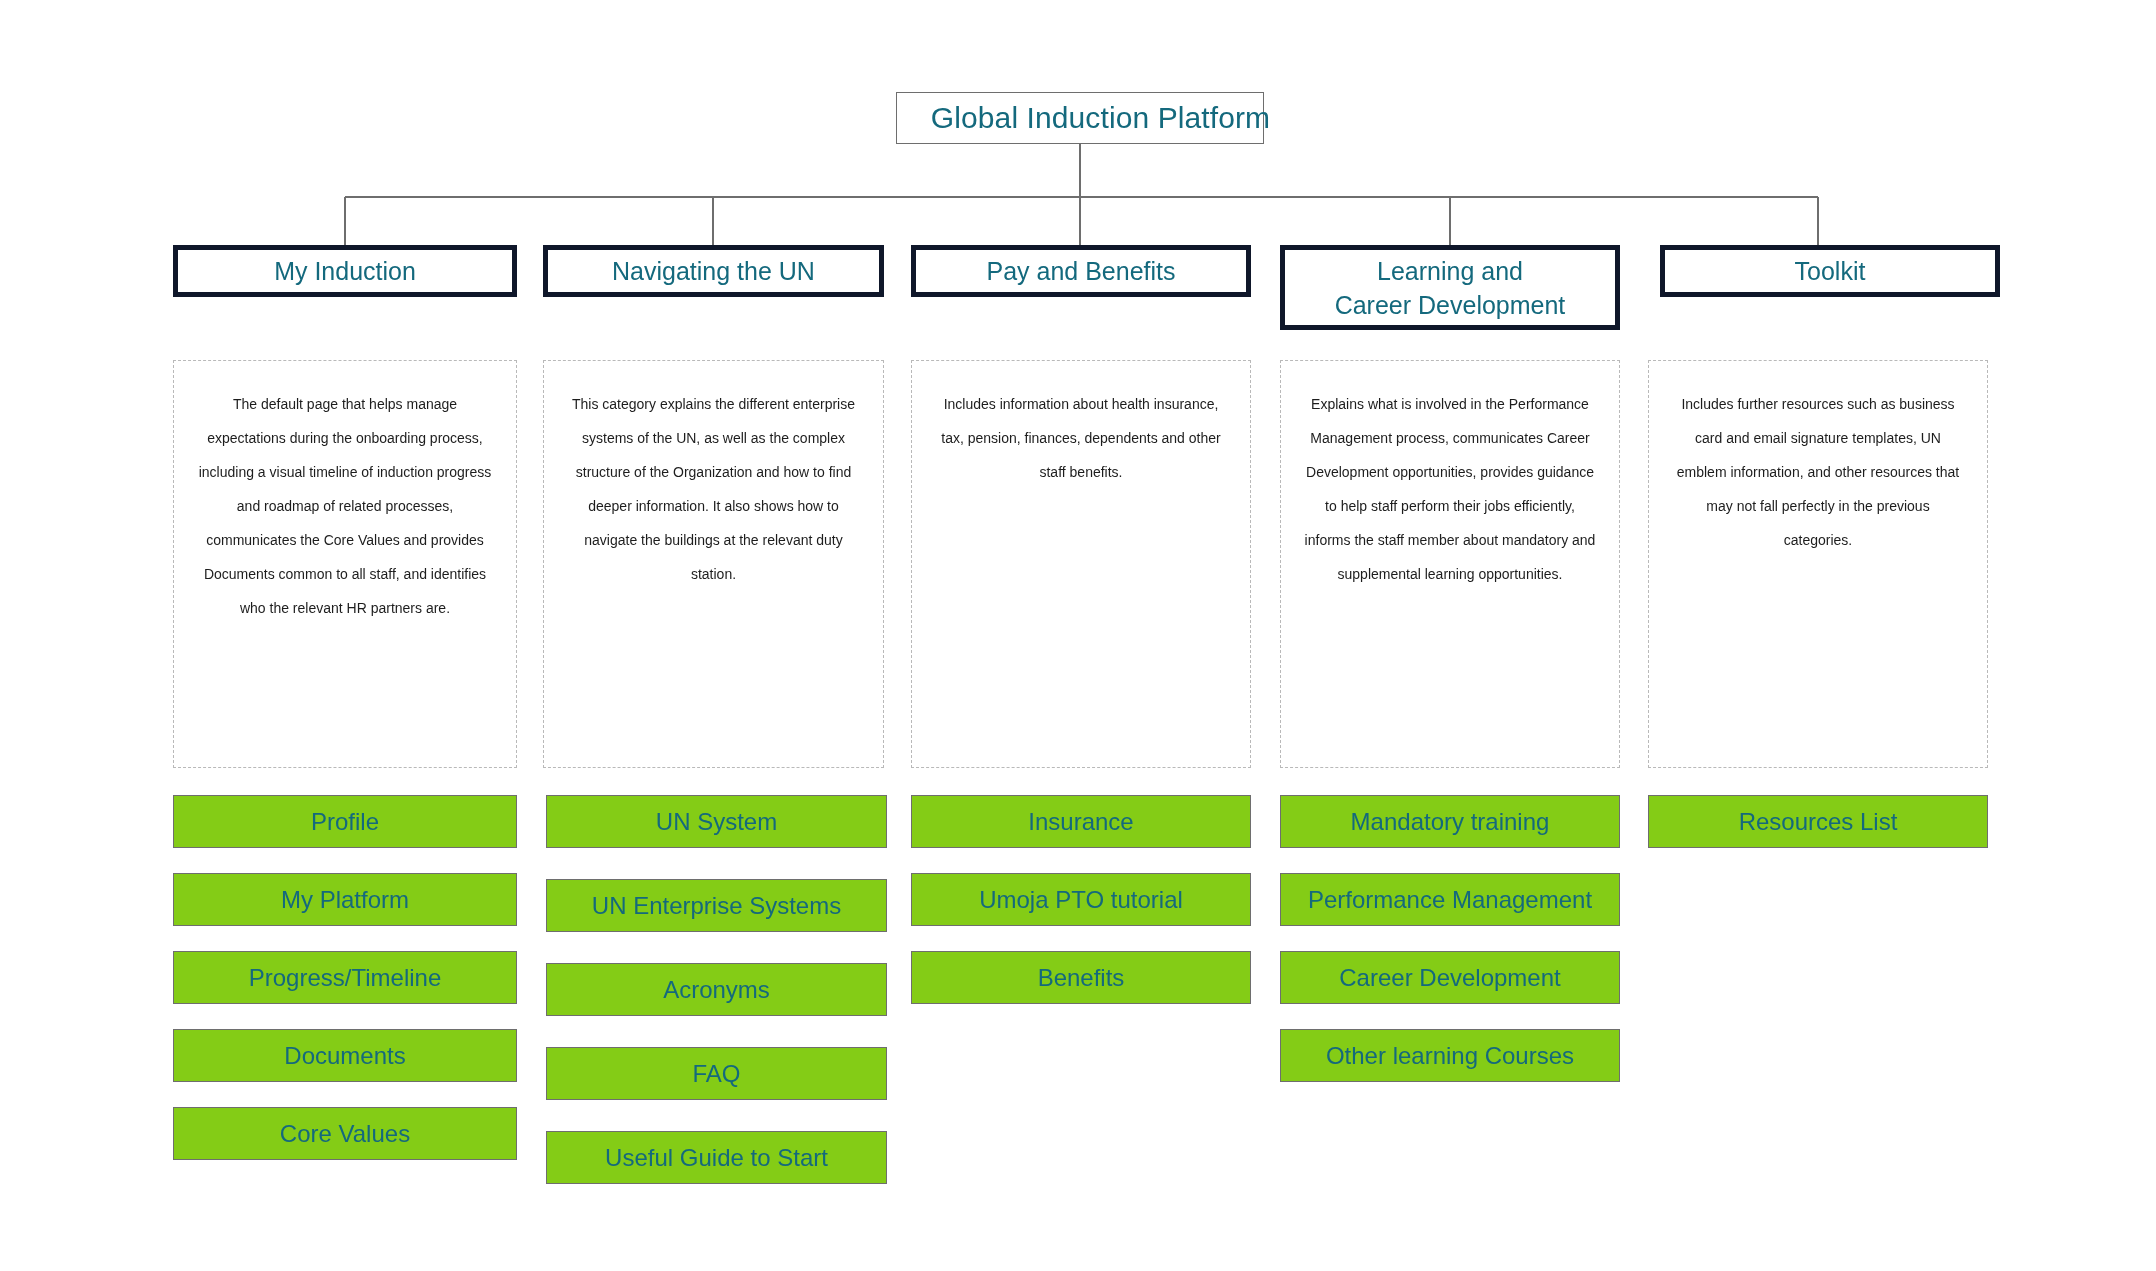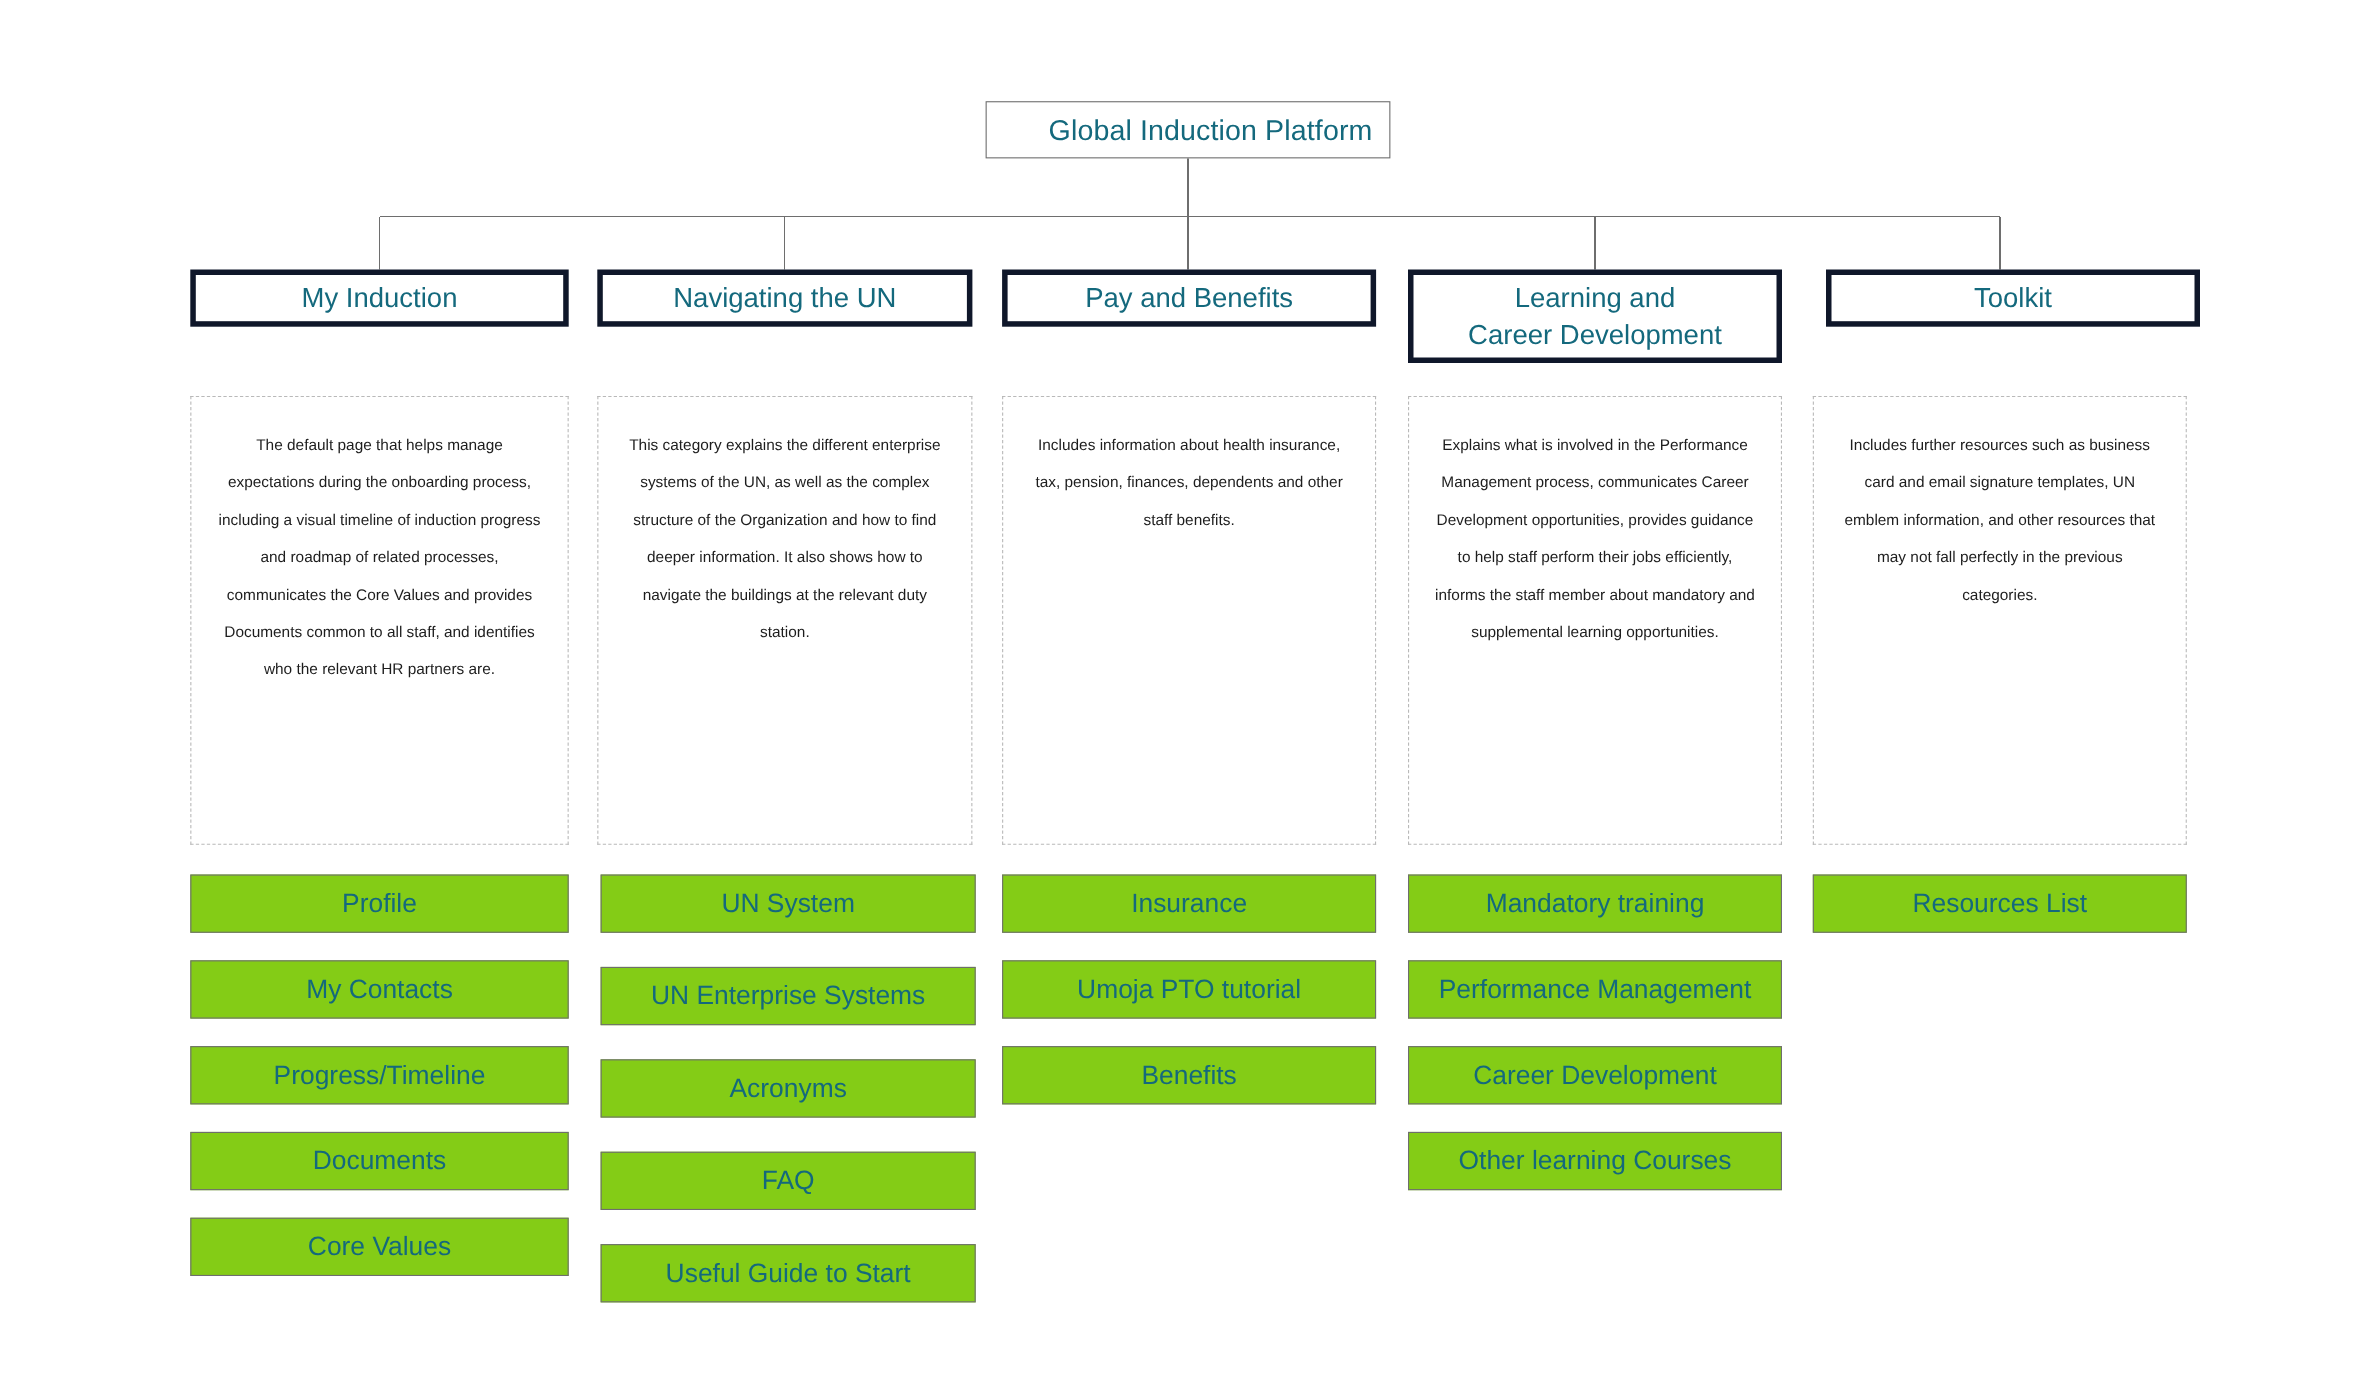--- a/index.html
+++ b/index.html
@@ -38,21 +38,21 @@
     height: 52px;
     border: 1px solid #6e6e6e;
     background: #ffffff;
     display: flex;
     align-items: center;
     justify-content: center;
     box-sizing: border-box;
   }
   .root-box .label {
     color: #14697d;
-    font-size: 26px;
+    font-size: 30px;
     letter-spacing: 0.1px;
     white-space: nowrap;
     margin-left: 41px;
   }
 
   
   .column {
     position: absolute;
     top: 245px;
   }
@@ -148,21 +148,21 @@
     </div>
   </div>
   <div class="desc-box" style="left:173px; width:344px;">
     <div class="text">The default page that helps manage expectations during the onboarding process, including a visual timeline of induction progress and roadmap of related processes, communicates the Core Values and provides Documents common to all staff, and identifies who the relevant HR partners are.</div>
   </div>
   <div class="leaf-list" style="left:173px; width:344px;">
     <div class="leaf-box">
         <span class="label">Profile</span>
       </div>
     <div class="leaf-box">
-        <span class="label">My Contacts</span>
+        <span class="label">My Platform</span>
       </div>
     <div class="leaf-box">
         <span class="label">Progress/Timeline</span>
       </div>
     <div class="leaf-box">
         <span class="label">Documents</span>
       </div>
     <div class="leaf-box">
         <span class="label">Core Values</span>
       </div>

